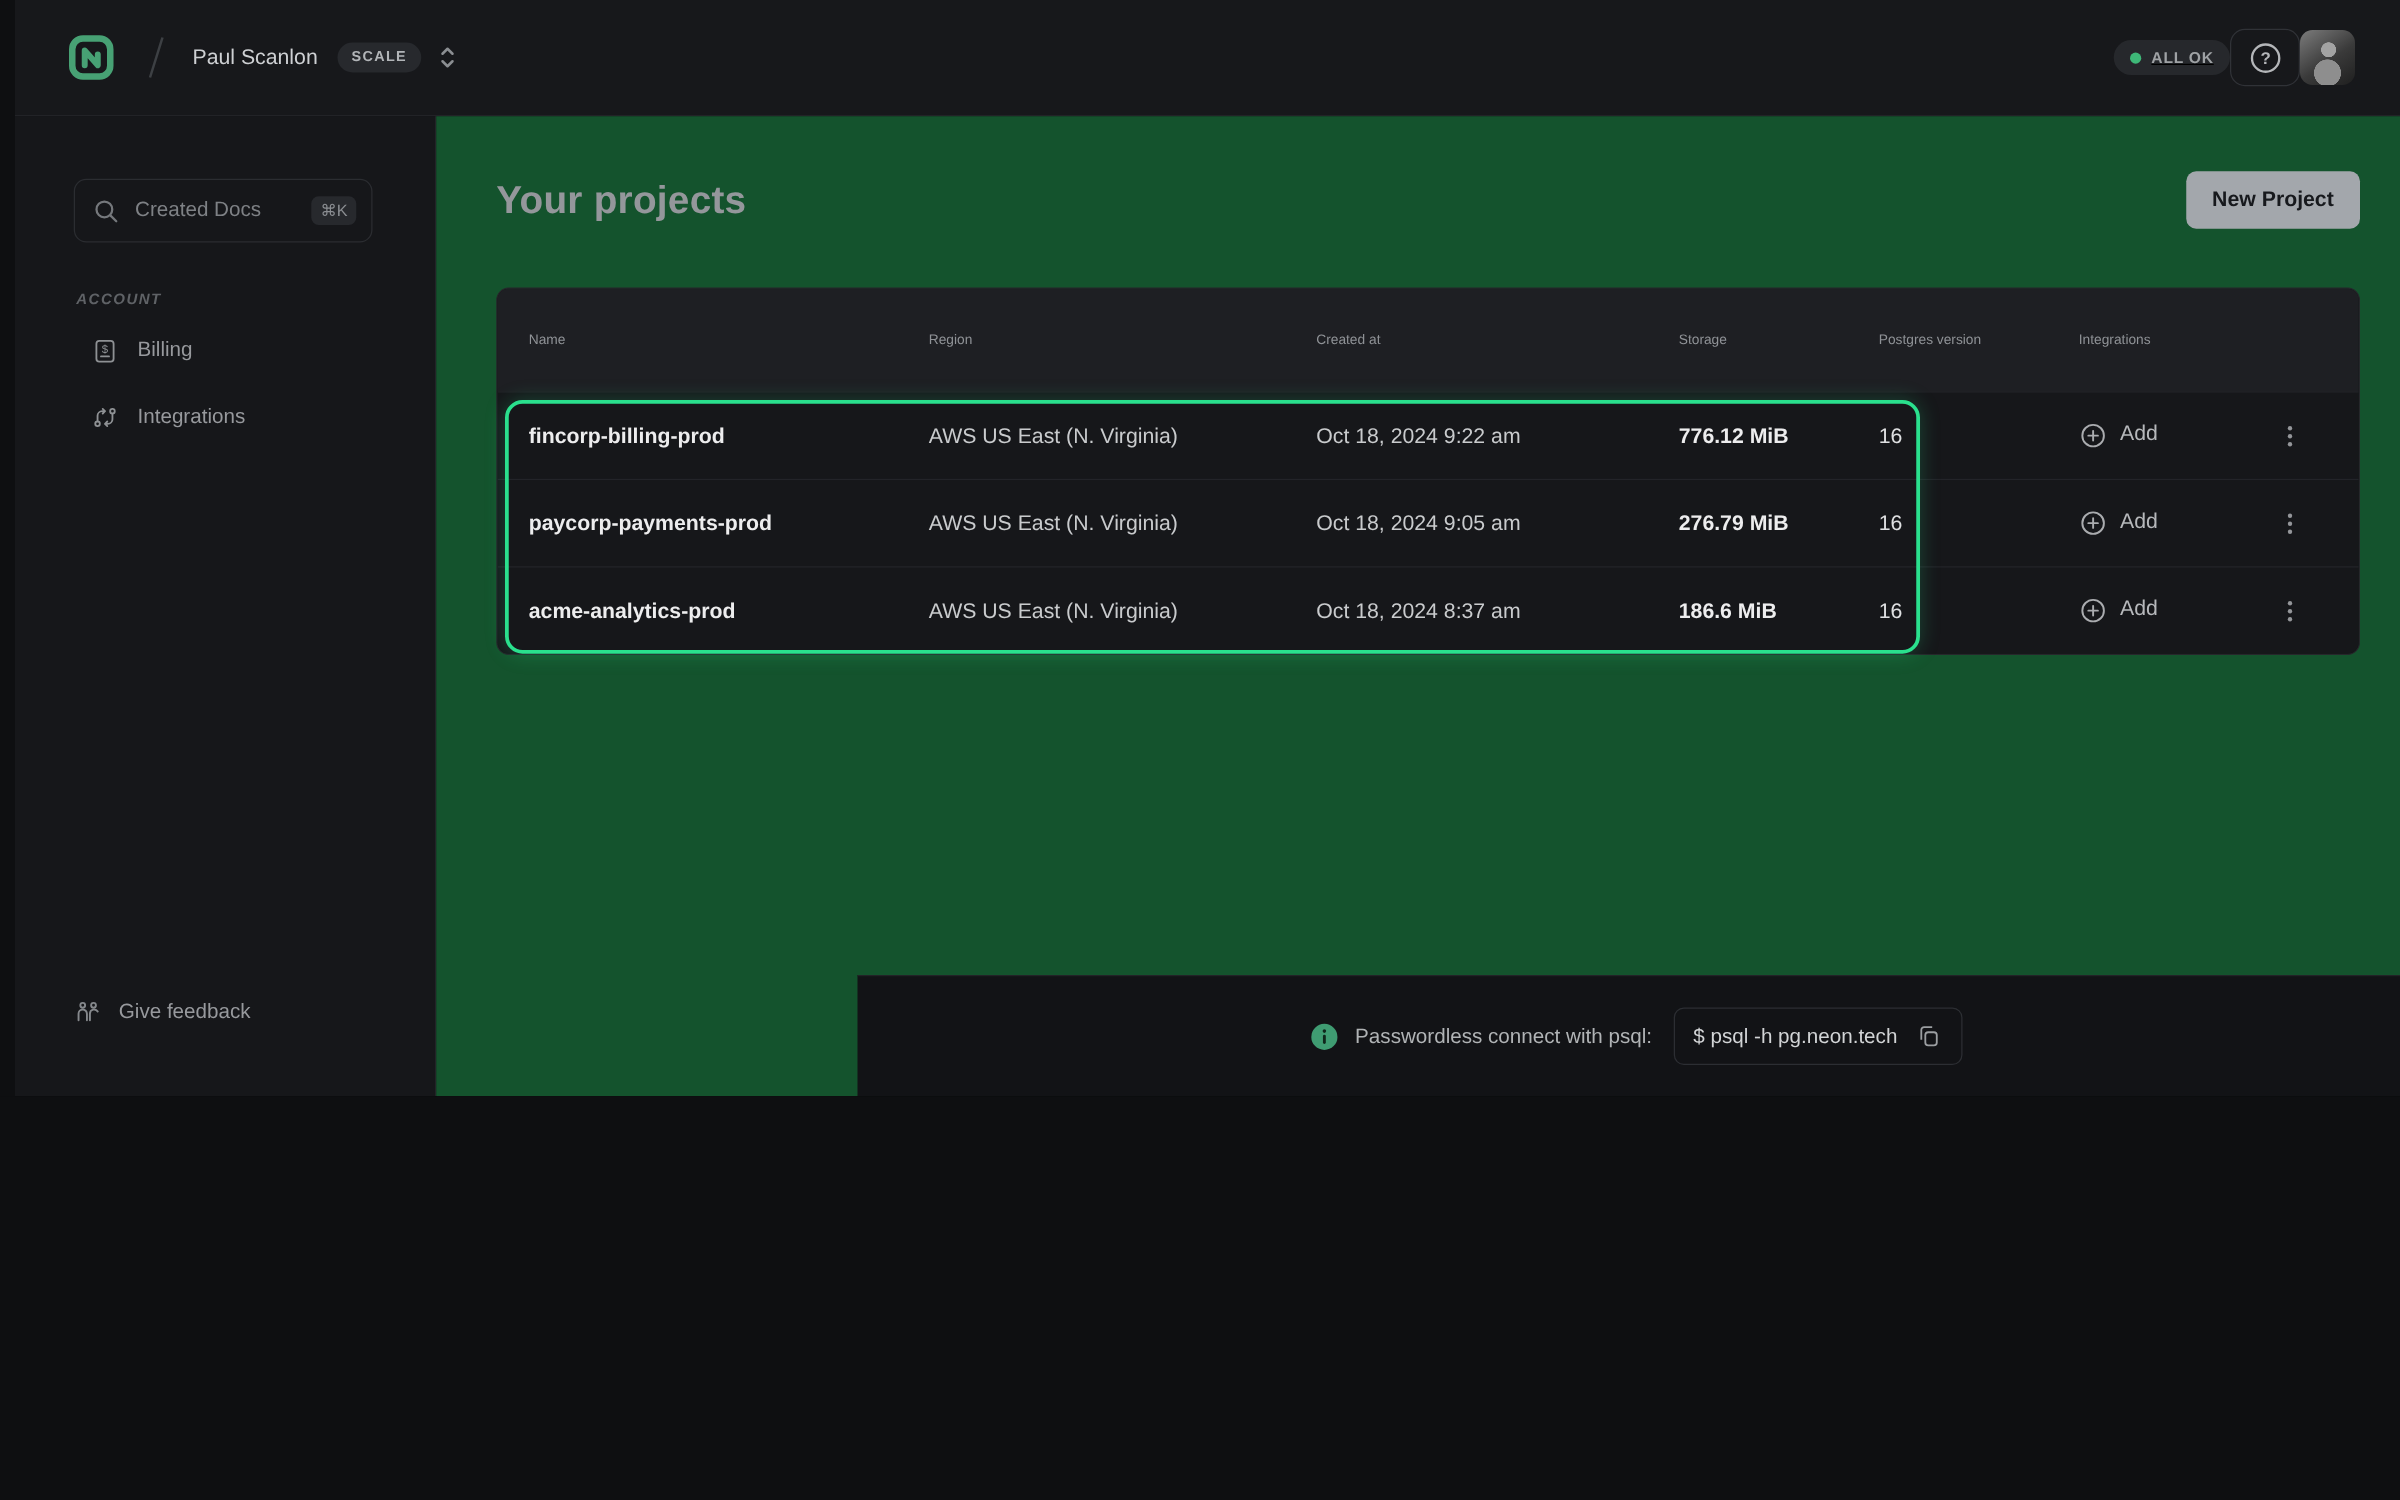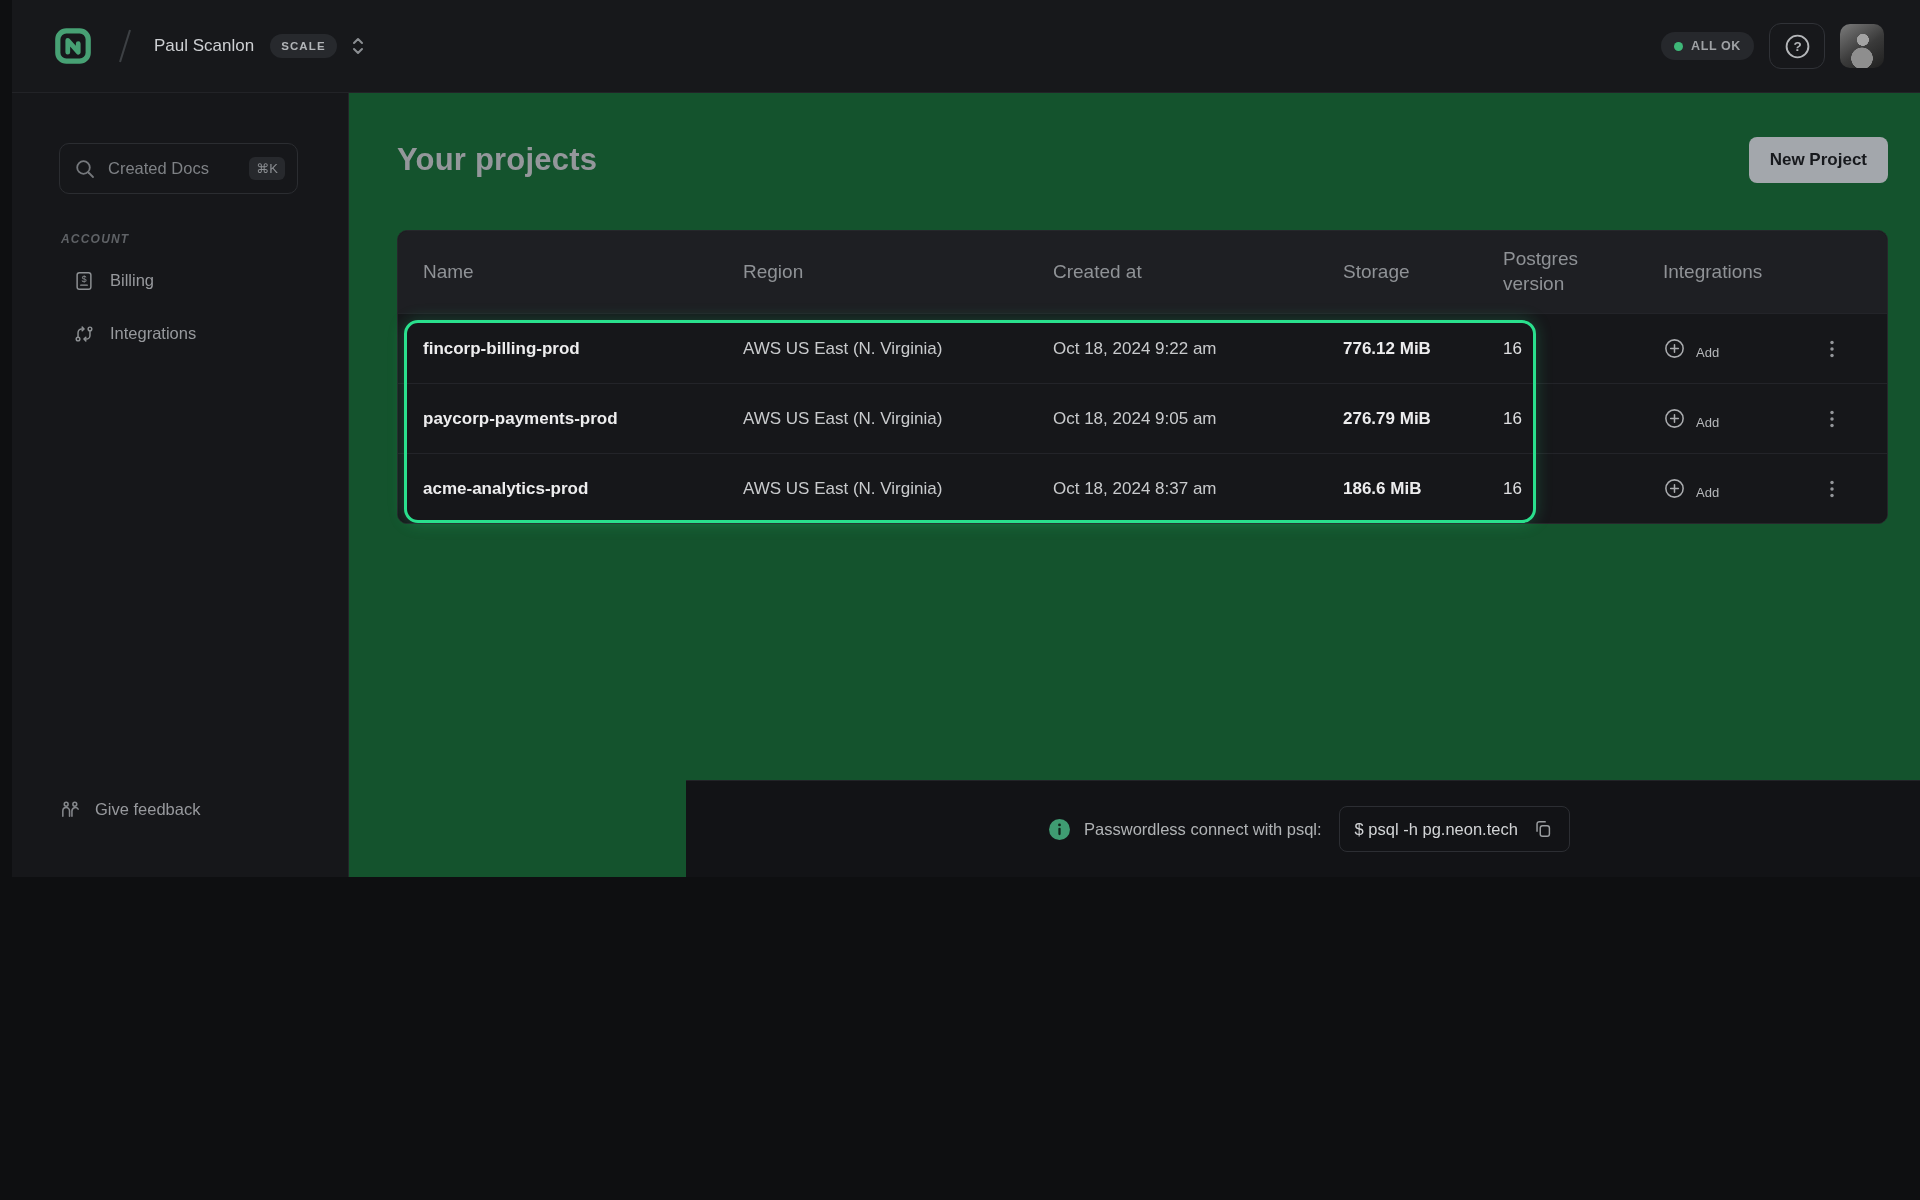--- a/index.html
+++ b/index.html
@@ -16,21 +16,21 @@
   .topbar{position:absolute;top:0;left:0;right:0;height:93px;background:#17181b;
     border-bottom:1px solid #222327;display:flex;align-items:center;
     justify-content:space-between;padding:0 48px 0 42px;}
   .tb-left{display:flex;align-items:center;}
   .logo{color:var(--brand-green);display:flex;}
   .slash{margin:0 22px 0 26px;display:flex;}
   .org-name{font-size:17px;color:#ced0d3;font-weight:500;margin-right:16px;}
   .plan-badge{background:#27292d;color:#b2b5b8;font-size:11.5px;font-weight:700;
     letter-spacing:1.1px;padding:6px 11px;border-radius:999px;}
   .switcher{margin-left:12px;color:#8b8e92;display:flex;background:none;border:none;cursor:pointer;}
-  .tb-right{display:flex;align-items:center;gap:15px;}
+  .tb-right{display:flex;align-items:center;text-decoration:underline;}
   .status-pill{display:flex;align-items:center;gap:8px;background:#26282c;border-radius:999px;
     height:28px;padding:0 13px;color:#9fa2a5;font-size:12.5px;font-weight:600;letter-spacing:.6px;}
   .dot{width:9px;height:9px;border-radius:50%;background:var(--status-green);}
   .help-btn{width:56px;height:46px;border-radius:12px;border:1px solid #303237;background:transparent;
     color:#b4b6b9;display:flex;align-items:center;justify-content:center;cursor:pointer;}
   .avatar{width:44px;height:44px;border-radius:10px;cursor:pointer;
     background:
       radial-gradient(circle at 52% 36%, #a3a3a3 0 16%, rgba(0,0,0,0) 17%),
       radial-gradient(circle at 50% 78%, #8e8e8e 0 26%, rgba(0,0,0,0) 27%),
       linear-gradient(145deg,#7c7c7c,#3a3a3a 55%,#1f1f1f);}
@@ -58,29 +58,29 @@
   .main{position:absolute;top:93px;left:337px;right:0;bottom:0;background:#14532d;}
   .main-inner{padding:44px 44px 0 48px;}
   .main-head{display:flex;align-items:center;justify-content:space-between;}
   .page-title{font-size:31px;font-weight:700;color:#94979b;letter-spacing:.2px;}
   .new-project{height:46px;padding:0 21px;background:#a3a7ac;color:#17191d;font-size:17px;
     font-weight:600;border-radius:8px;border:none;cursor:pointer;}
 
   .table{margin-top:47px;border:1px solid #26272b;border-radius:10px;overflow:hidden;background:#16171a;}
   .grid{display:grid;grid-template-columns:320px 310px 290px 160px 160px auto;align-items:center;
     padding-left:25px;}
-  .thead{height:82px;background:#1e1f23;color:#8f9296;font-size:19px;}
+  .thead{height:82px;background:#1e1f23;color:#8f9296;font-size:11px;}
   .th{font-weight:400;}
   .th-version{max-width:82px;line-height:1.3;}
   .trow{height:70px;background:#16171a;border-top:1px solid #232429;color:#c9cbcd;font-size:17px;cursor:pointer;}
   .td-name{font-weight:700;color:#ededee;}
   .td-storage{font-weight:700;color:#ededee;}
   .td-version{color:#dfe0e2;}
   .td-int{display:flex;align-items:center;justify-content:space-between;padding-right:40px;height:100%;}
-  .add-btn{display:flex;align-items:flex-end;gap:10px;color:#b6b8bb;font-size:13px;background:none;
+  .add-btn{display:flex;align-items:flex-start;gap:10px;color:#b6b8bb;font-size:17px;background:none;
     border:none;cursor:pointer;}
   .add-btn .plus-icon{display:flex;color:#aaacaf;}
   .kebab-btn{color:#94969a;background:none;border:none;display:flex;cursor:pointer;padding:4px;}
 
   
   .highlight-box{position:absolute;left:392px;top:320px;width:1132px;height:203px;
     border:3px solid var(--highlight-green);border-radius:14px;pointer-events:none;
     box-shadow:0 0 16px rgba(42,224,141,.25);}
 
   

